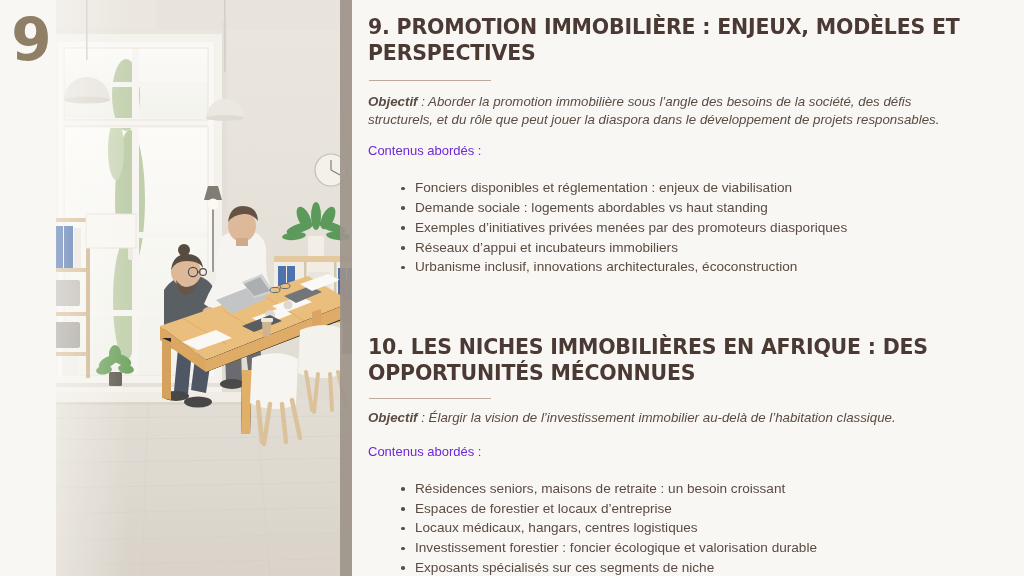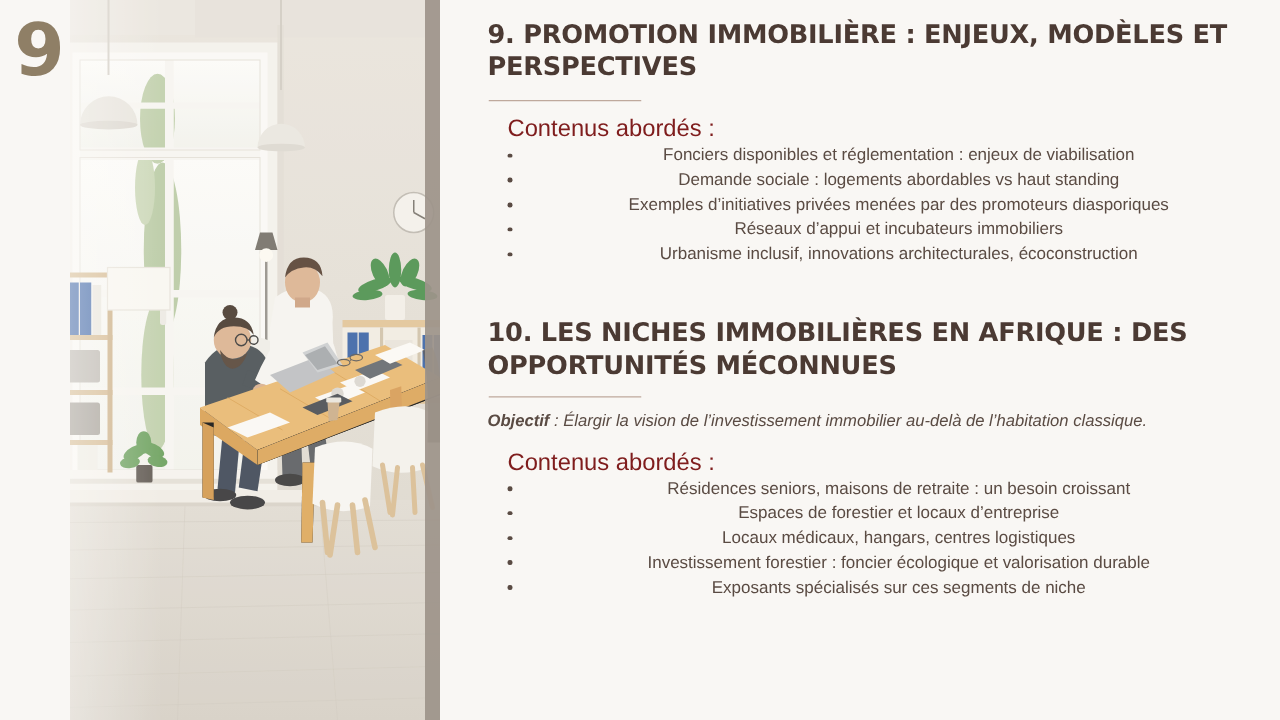--- a/index.html
+++ b/index.html
@@ -36,21 +36,21 @@
     left:56px; top:0;
     width:296px; height:576px;
     overflow:hidden;
     background:#dedad4;
   }
   .photo svg { display:block; width:296px; height:576px; }
 
   
   .content {
     position:absolute;
-    left:390px; top:0;
+    left:368px; top:0;
     width:628px; height:576px;
     padding-top:14px;
   }
 
   h1.section-title {
     font-family:"DejaVu Sans", sans-serif;
     font-weight:700;
     font-size:20.5px;
     line-height:26px;
     letter-spacing:-0.2px;
@@ -71,29 +71,28 @@
     color:#5a4b43;
     font-style:italic;
     max-width:600px;
   }
   p.objective b {
     font-weight:700;
     font-style:italic;
   }
 
   .contents-label {
-    font-size:19px;
+    font-size:13px;
     line-height:20px;
-    color:#7f1d1d;
-    margin-left:16px;
+    color:#6d28d9;
   }
 
   ul.bullets {
     list-style:none;
-    margin:0; padding:0;text-align:center;
+    margin:17px; padding:0;
   }
   ul.bullets li {
     position:relative;
     padding-left:30px;
     font-size:13.6px;
     line-height:19.8px;
     color:#5a4b43;
   }
   ul.bullets li::before {
     content:"";
@@ -407,20 +406,21 @@
 
       <rect x="284" y="0" width="12" height="576" fill="#9d948a" opacity="0.92"></rect>
     </svg>
   </div>
 
   <div class="content">
 
     <section class="block-1">
       <h1 class="section-title">9. PROMOTION IMMOBILIÈRE : ENJEUX, MODÈLES ET PERSPECTIVES</h1>
       <div class="rule"></div>
+      <p class="objective"><b>Objectif</b><span> : Aborder la promotion immobilière sous l’angle des besoins de la société, des défis structurels, et du rôle que peut jouer la diaspora dans le développement de projets responsables.</span></p>
       <div class="contents-label contents-1">Contenus abordés :</div>
       <ul class="bullets">
         <li>Fonciers disponibles et réglementation : enjeux de viabilisation</li>
         <li>Demande sociale : logements abordables vs haut standing</li>
         <li>Exemples d’initiatives privées menées par des promoteurs diasporiques</li>
         <li>Réseaux d’appui et incubateurs immobiliers</li>
         <li>Urbanisme inclusif, innovations architecturales, écoconstruction</li>
       </ul>
     </section>
 

